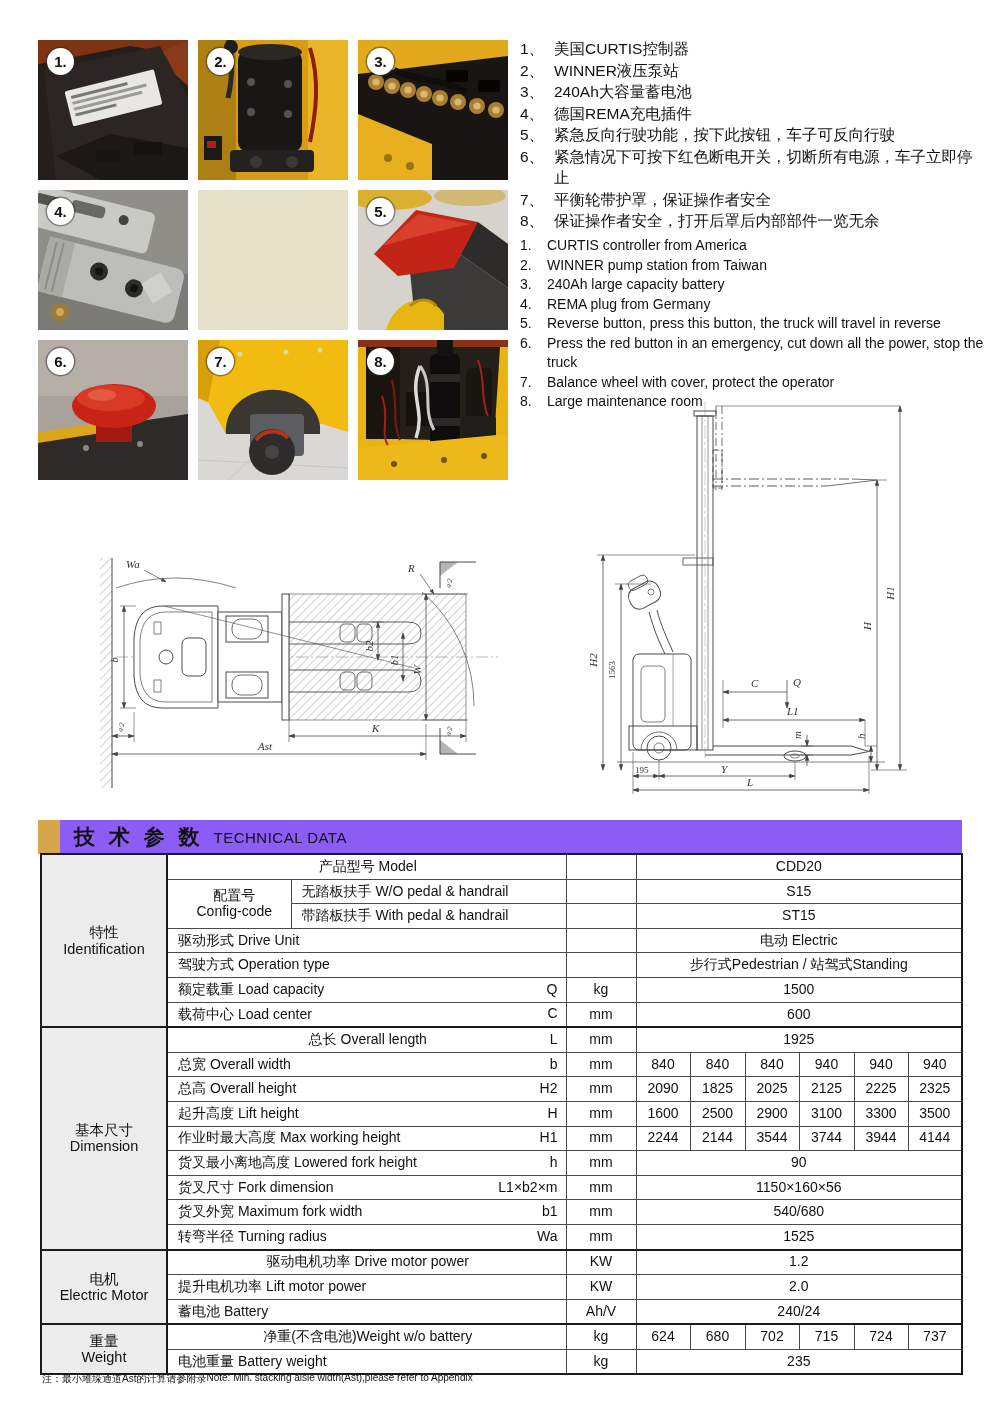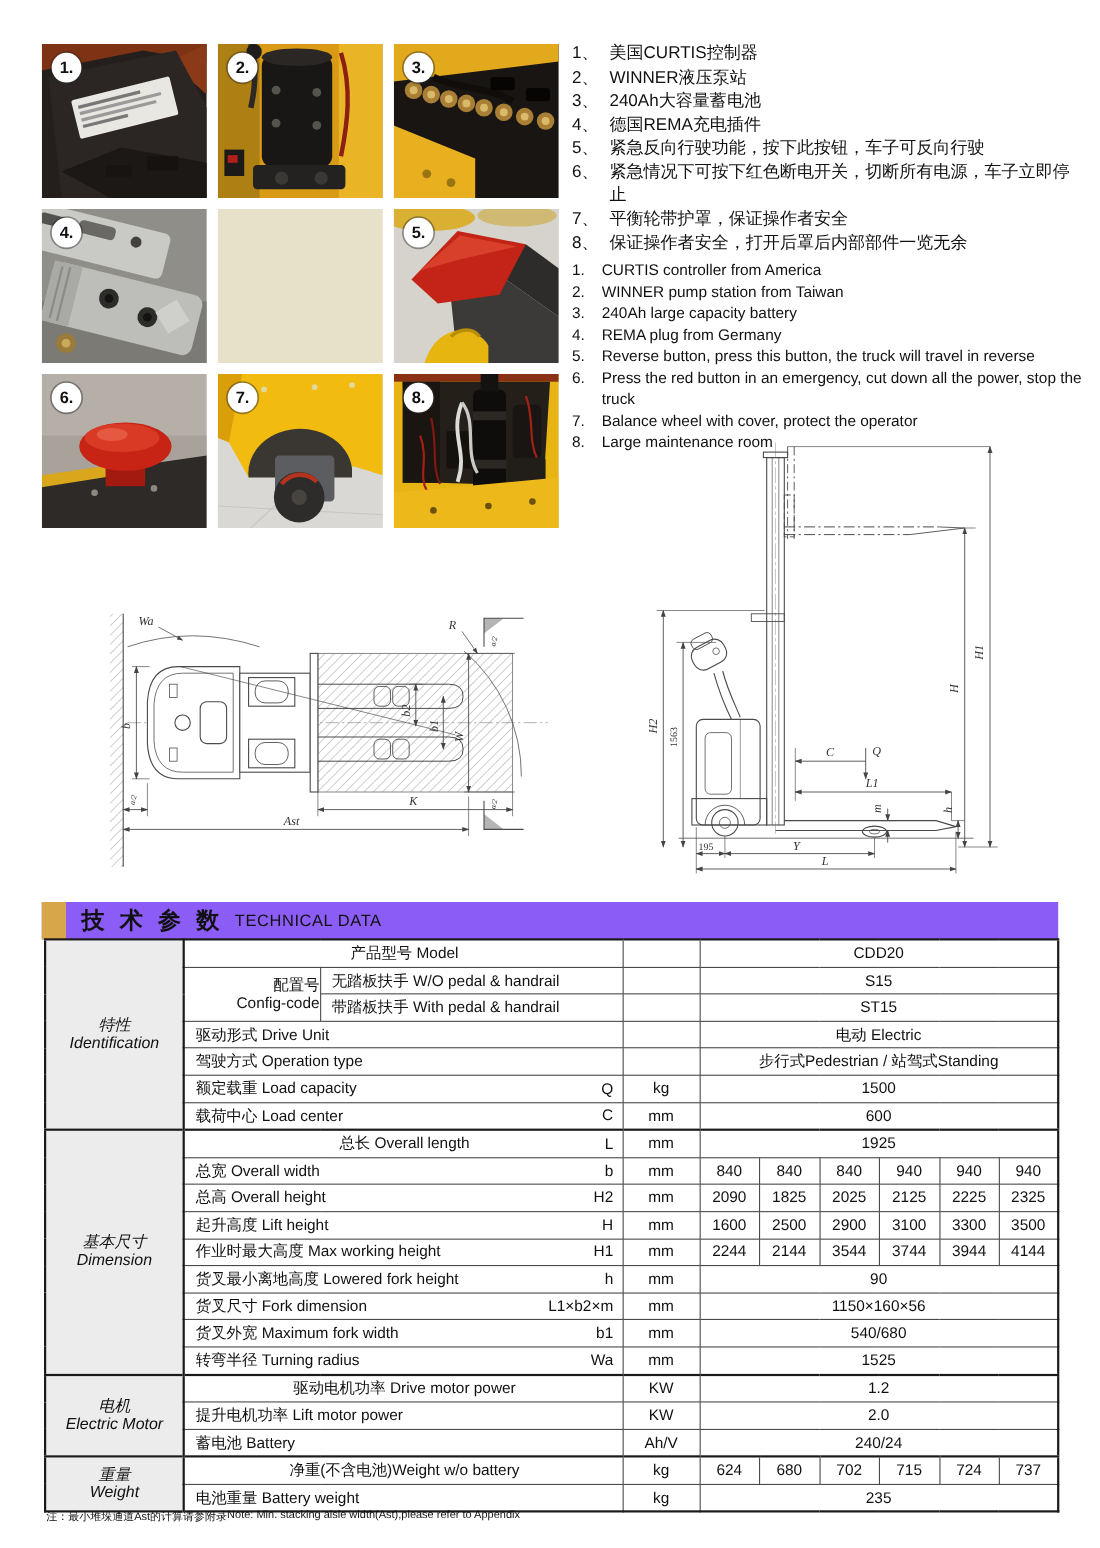--- a/index.html
+++ b/index.html
@@ -32,26 +32,26 @@
         display:flex;align-items:center;margin-top:12px;}
   .goldbar{width:22px;height:34px;background:#d7a64b;flex:none;}
   .t-cn{font-weight:bold;font-size:21px;letter-spacing:4px;margin-left:14px;}
   .t-en{font-size:15px;margin-left:10px;letter-spacing:.5px;font-weight:normal;}
   
   .spec-table{position:absolute;left:40px;top:853px;border-collapse:collapse;table-layout:fixed;
         width:922px;border:2.5px solid #1a1a1a;}
   .spec-table td{border:1px solid #4a4a4a;height:23.6px;font-size:14px;padding:0;
         line-height:1.12;overflow:hidden;vertical-align:middle;}
   td.grp{background:#ececec;text-align:center;white-space:pre-line;font-size:14.5px;
-        border-right:2px solid #1a1a1a;font-style:italic;}
+        border-right:2px solid #1a1a1a;}
   td.desc{position:relative;padding:0 8px 0 10px;text-align:left;}
   td.desc .sym{position:absolute;right:8px;top:50%;transform:translateY(-50%);}
   td.unit,td.val{text-align:center;}
   tr.sec td{border-top:2.5px solid #1a1a1a;text-align:center;}
-  td.cfg{white-space:pre-line;padding-left:10px;text-align:right;}
+  td.cfg{white-space:pre-line;padding-left:10px;text-align:center;}
   
   .note{position:absolute;left:42px;top:1372px;font-size:10px;display:flex;}
 </style>
 </head>
 <body>
 
 <div id="page">
 
   <div class="pgrid">
 

